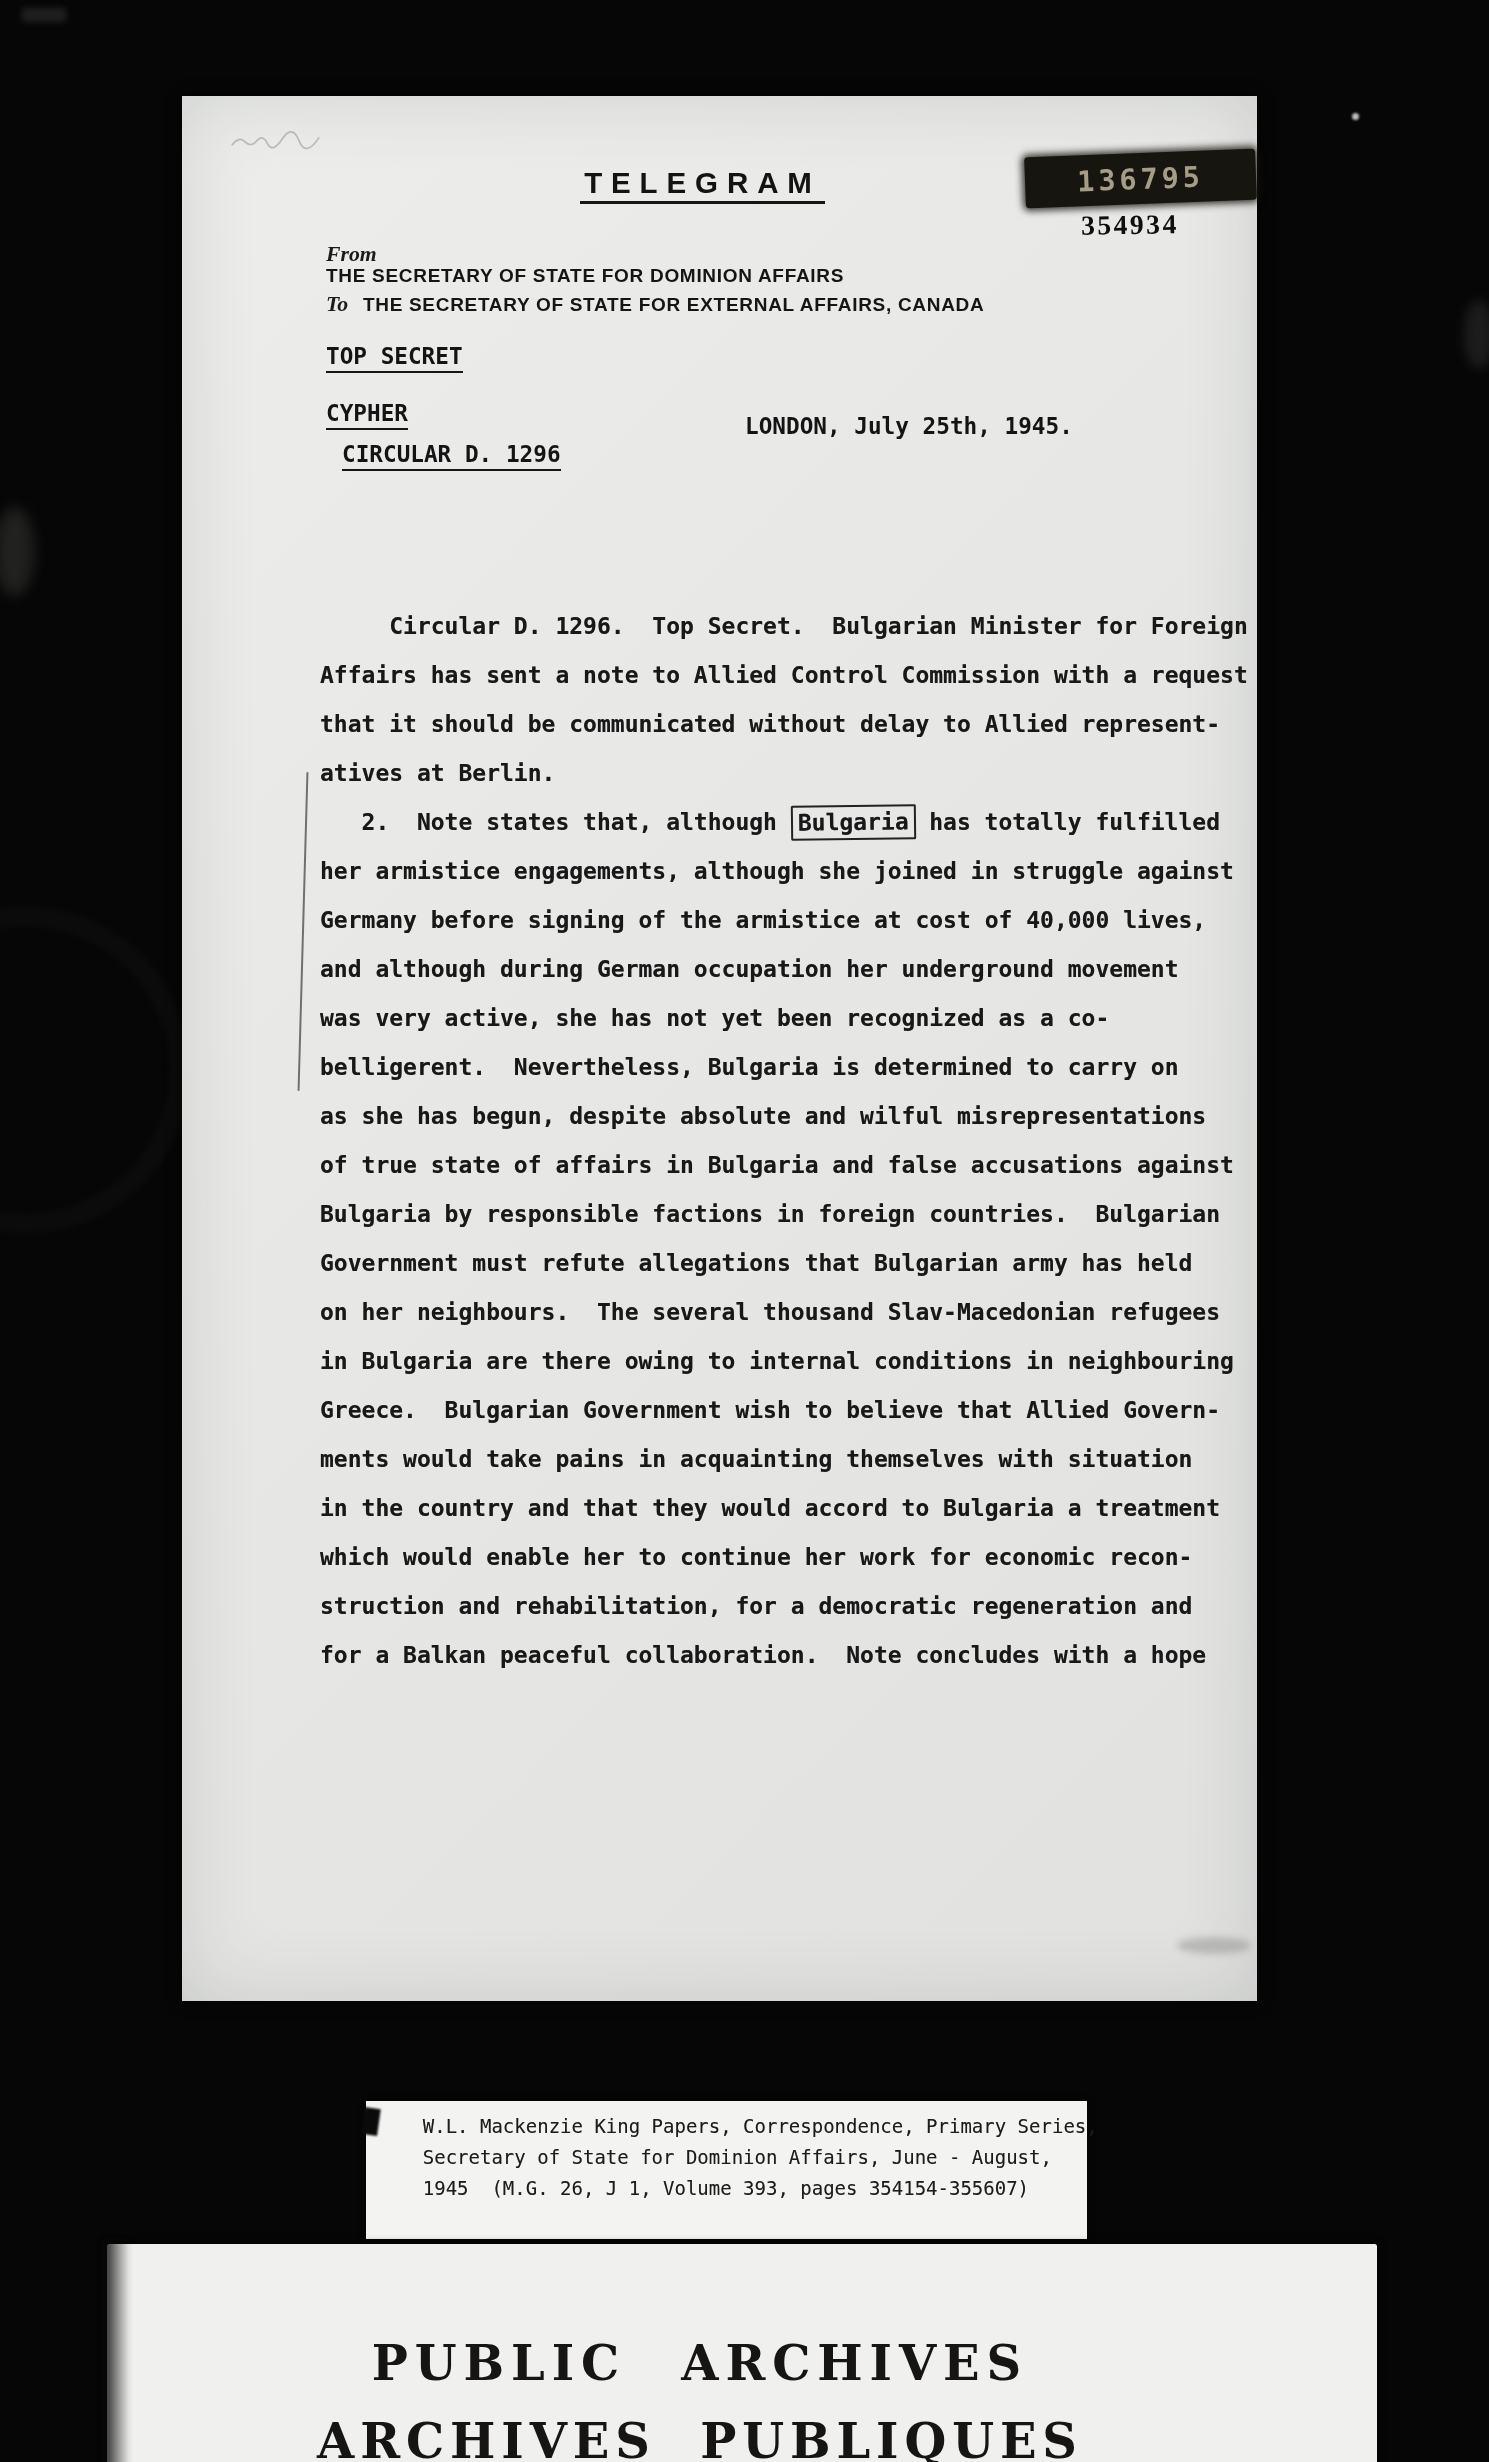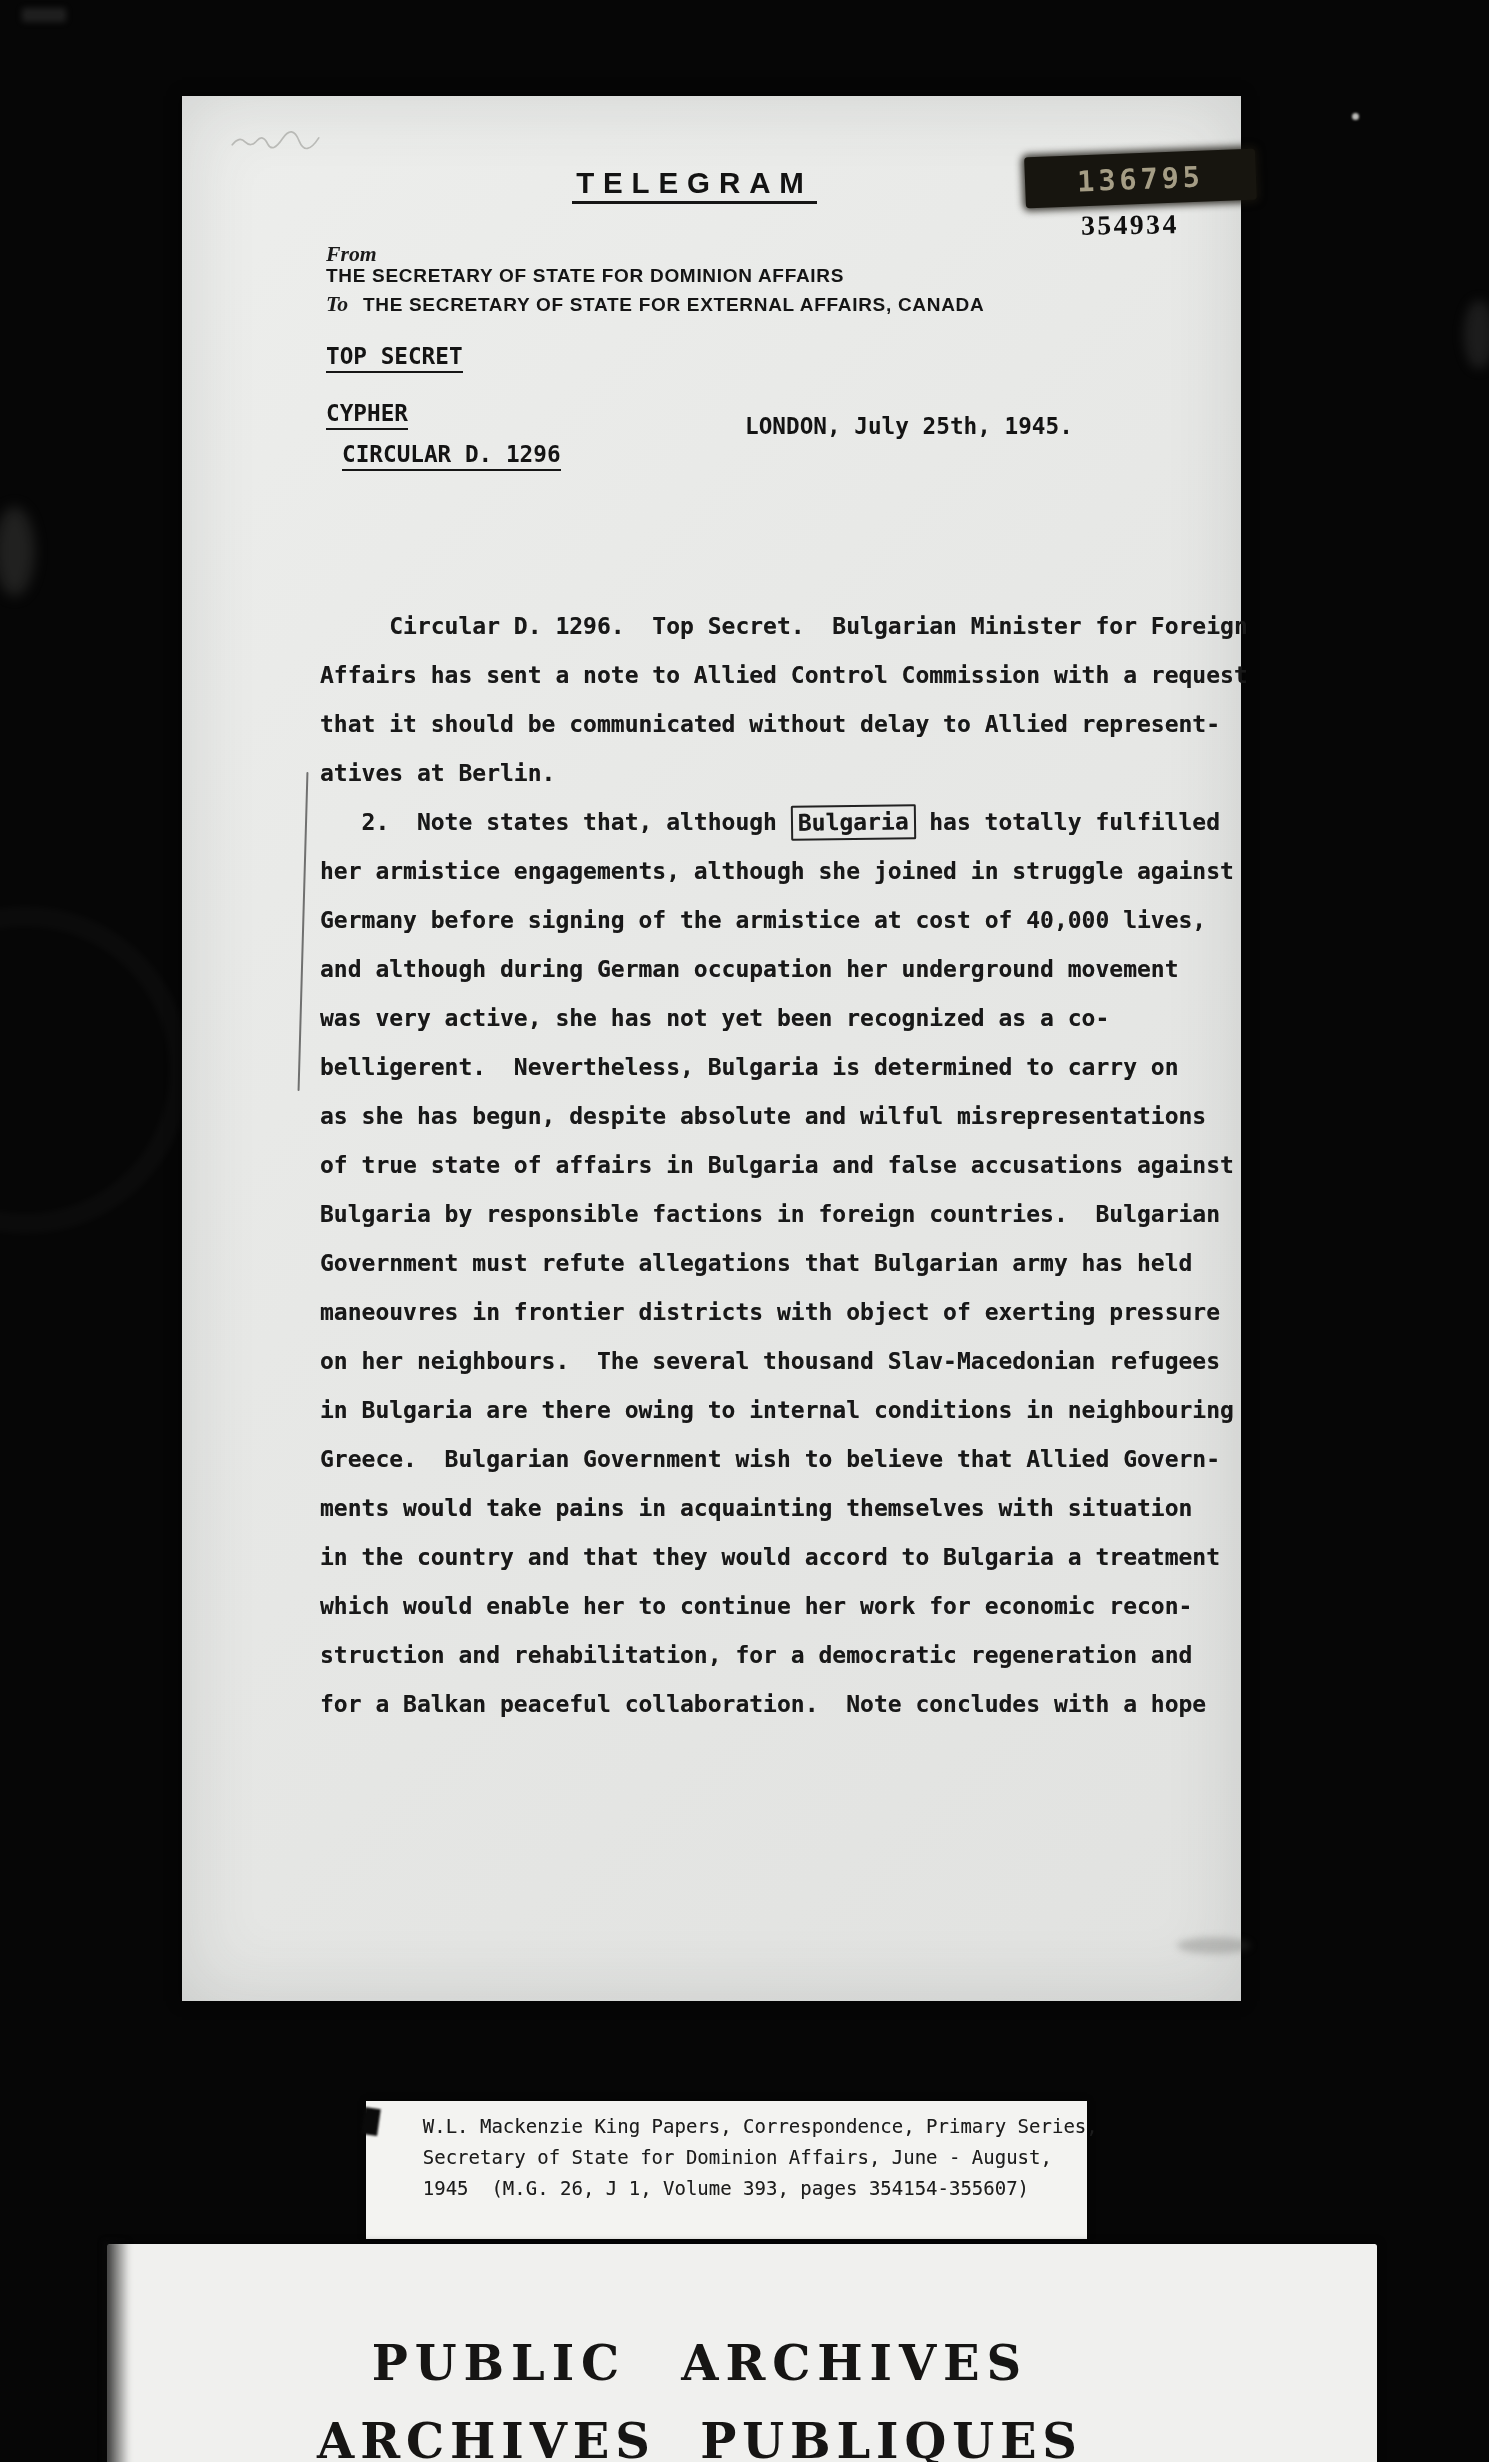--- a/index.html
+++ b/index.html
@@ -14,20 +14,21 @@
   .bg-streak-right  { position:absolute; right:-4.9px; top:300px; width:29.5px; height:69px; background:rgba(120,120,118,.20); filter:blur(5.9px); border-radius:50%; }
   .bg-mark-topleft  { position:absolute; left:21.7px; top:7.9px; width:44px; height:13.8px; background:rgba(150,150,148,.18); filter:blur(3px); }
   .bg-ring          { position:absolute; left:-138px; top:906px; width:286px; height:286px; border:21.7px solid rgba(255,255,255,.025); border-radius:50%; filter:blur(3px); }
   .bg-fold-dot      { position:absolute; left:1352px; top:113px; width:7.4px; height:7.4px; background:#dcdcd8; border-radius:50%; filter:blur(1px); opacity:.85; }
 
   
   .doc-page {
     position:absolute; left:182px; top:96px; width:1059px; height:1905px;
     background:linear-gradient(135deg,#edeeec 0%, #e7e8e6 45%, #e1e2e0 100%);
     box-shadow: inset 0 0 74px rgba(60,70,70,.16), 0 0 12.8px rgba(0,0,0,.65);
+    padding-left: 16px;
   }
   .pencil-scribble { position:absolute; left:47px; top:34px; opacity:.5; }
 
   .telegram-title-wrap { position:absolute; top:72px; left:0; width:100%; text-align:center; }
   .telegram-title {
     display:inline-block; transform:translateX(-17px);
     font:700 29.5px/1 "Liberation Sans", sans-serif; letter-spacing:8.9px; color:#131313;
     border-bottom:3px solid #161616; padding:0 3.9px 3px 3.9px;
   }
 
@@ -151,21 +152,20 @@
 
       <div class="body-line">her armistice engagements, although she joined in struggle against</div>
       <div class="body-line">Germany before signing of the armistice at cost of 40,000 lives,</div>
       <div class="body-line">and although during German occupation her underground movement</div>
       <div class="body-line">was very active, she has not yet been recognized as a co-</div>
       <div class="body-line">belligerent.  Nevertheless, Bulgaria is determined to carry on</div>
       <div class="body-line">as she has begun, despite absolute and wilful misrepresentations</div>
       <div class="body-line">of true state of affairs in Bulgaria and false accusations against</div>
       <div class="body-line">Bulgaria by responsible factions in foreign countries.  Bulgarian</div>
       <div class="body-line">Government must refute allegations that Bulgarian army has held</div>
-      <div class="body-line">maneouvres in frontier districts with object of exerting pressure</div>
       <div class="body-line">on her neighbours.  The several thousand Slav-Macedonian refugees</div>
       <div class="body-line">in Bulgaria are there owing to internal conditions in neighbouring</div>
       <div class="body-line">Greece.  Bulgarian Government wish to believe that Allied Govern-</div>
       <div class="body-line">ments would take pains in acquainting themselves with situation</div>
       <div class="body-line">in the country and that they would accord to Bulgaria a treatment</div>
       <div class="body-line">which would enable her to continue her work for economic recon-</div>
       <div class="body-line">struction and rehabilitation, for a democratic regeneration and</div>
       <div class="body-line">for a Balkan peaceful collaboration.  Note concludes with a hope</div>
     </div>
   </div>

